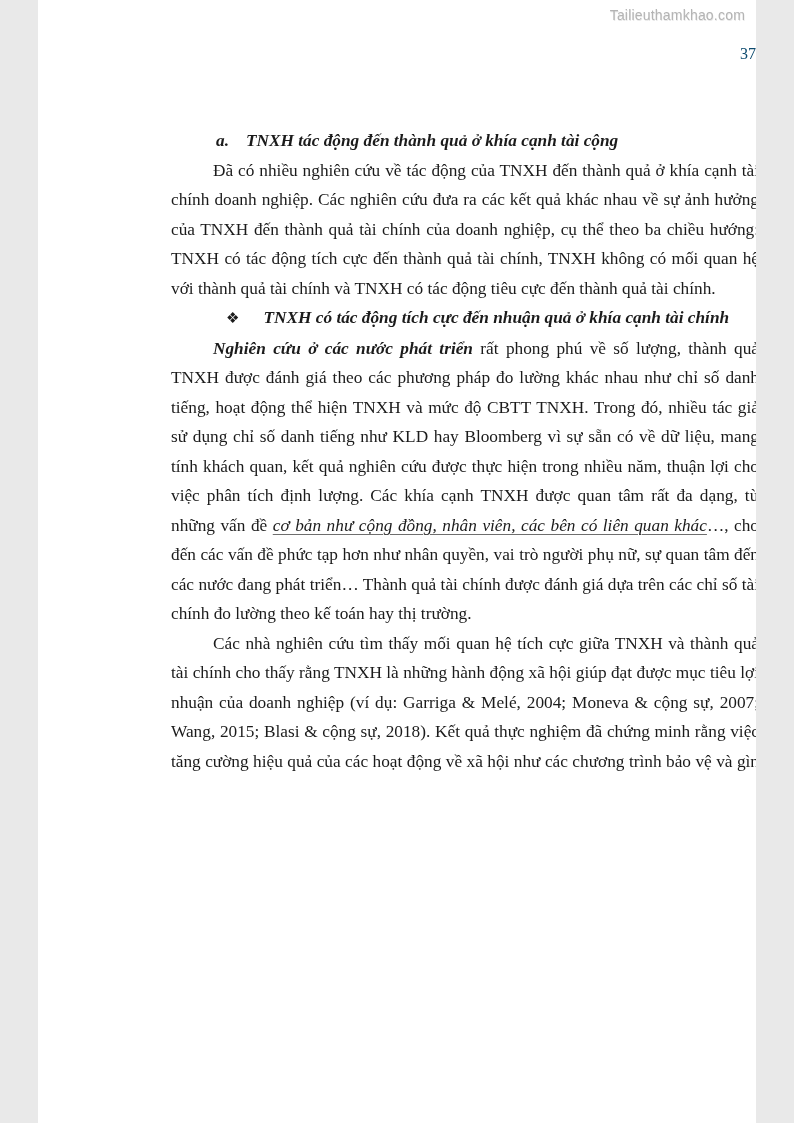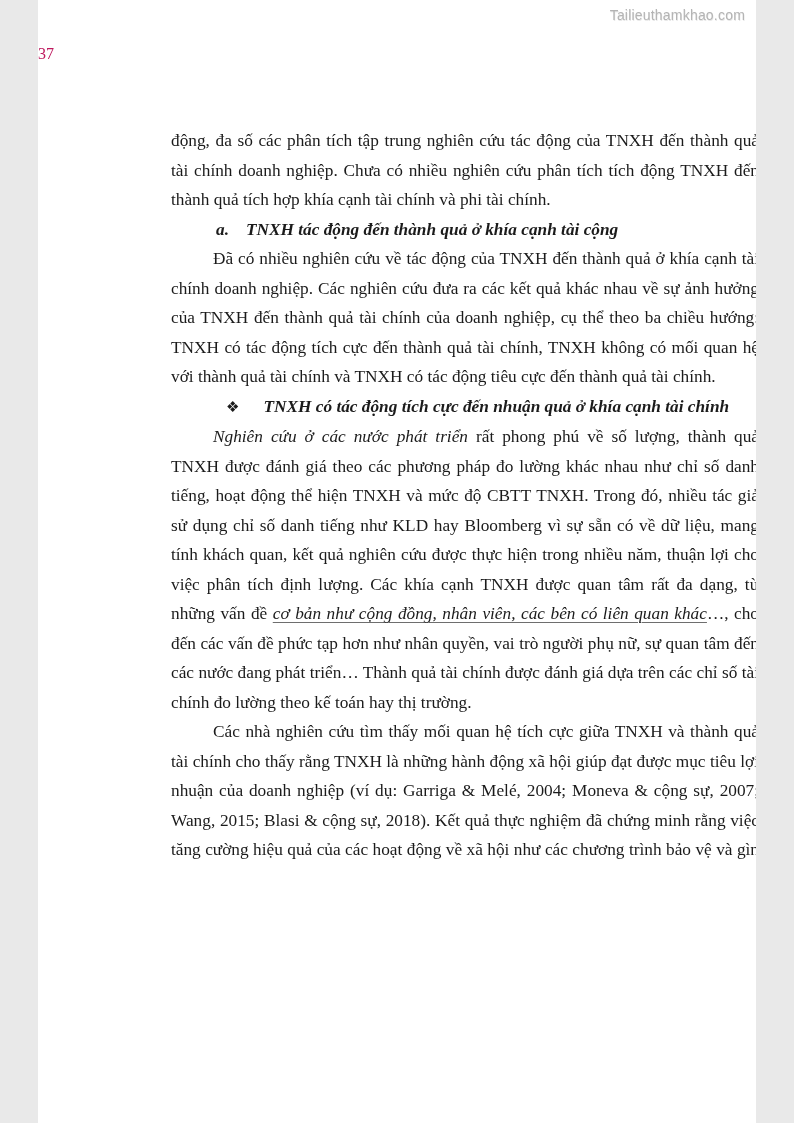--- a/index.html
+++ b/index.html
@@ -25,23 +25,23 @@
     font-size: 14px;
     color: #b4b4b4;
     text-shadow: 0.5px 0.5px 0 #e8e8e8;
     letter-spacing: 0.2px;
   }
   .page-number {
     position: absolute;
     top: 45px;
     left: 0;
     width: 100%;
-    text-align: left;
+    text-align: right;
     font-size: 16px;
-    color: #be185d;
+    color: #0c4a6e;
   }
   .doc-body {
     position: absolute;
     left: 133px;
     top: 126px;
     width: 588px;
     font-size: 17.3px;
     line-height: 29.5px;
     text-align: justify;
   }
@@ -78,41 +78,41 @@
     font-family: "DejaVu Sans", sans-serif;
     font-style: normal;
     font-size: 15px;
   }
   p.bullet-heading .b-text {
     margin-left: 24px;
     font-style: italic;
   }
   .run-italic {
     font-style: italic;
+    font-weight: bold;
   }
   .run-underline {
     text-decoration: underline;
     text-decoration-color: #6e6e6e;
     text-decoration-thickness: 1px;
     text-underline-offset: 3px;
     font-style: italic;
   }
 </style>
 </head>
 <body>
 
 <div class="page">
 
   <div class="watermark">Tailieuthamkhao.com</div>
 
   <div class="page-number">37</div>
 
   <div class="doc-body">
 
-    <p class="body-para no-indent">động, đa số các phân tích tập trung nghiên cứu tác động của TNXH đến thành quả tài chính doanh nghiệp. Chưa có nhiều nghiên cứu phân tích tích động TNXH đến thành quả tích hợp khía cạnh tài chính và phi tài chính.</p>
 
     <p class="heading-a">
       <span class="h-marker">a.</span><span class="h-text">TNXH tác động đến thành quả ở khía cạnh tài cộng</span>
     </p>
 
     <p class="body-para">Đã có nhiều nghiên cứu về tác động của TNXH đến thành quả ở khía cạnh tài chính doanh nghiệp. Các nghiên cứu đưa ra các kết quả khác nhau về sự ảnh hưởng của TNXH đến thành quả tài chính của doanh nghiệp, cụ thể theo ba chiều hướng: TNXH có tác động tích cực đến thành quả tài chính, TNXH không có mối quan hệ với thành quả tài chính và TNXH có tác động tiêu cực đến thành quả tài chính.</p>
 
     <p class="bullet-heading">
       <span class="b-marker">❖</span><span class="b-text">TNXH có tác động tích cực đến nhuận quả ở khía cạnh tài chính</span>
     </p>

